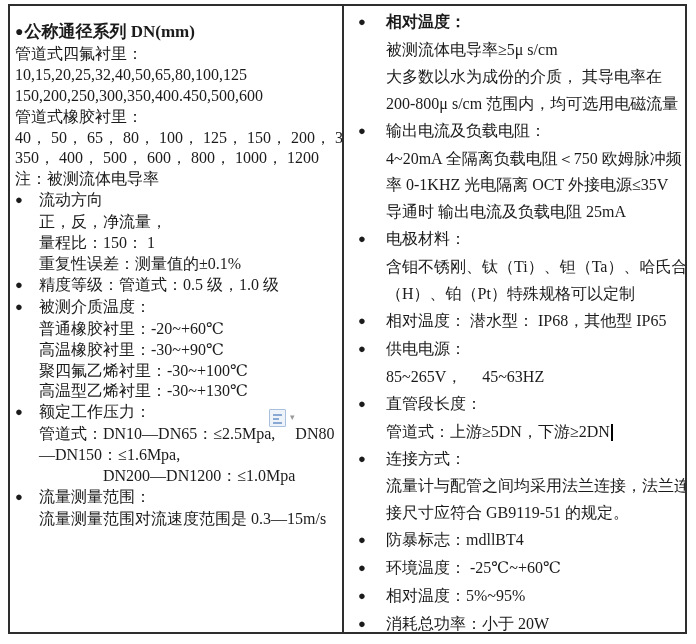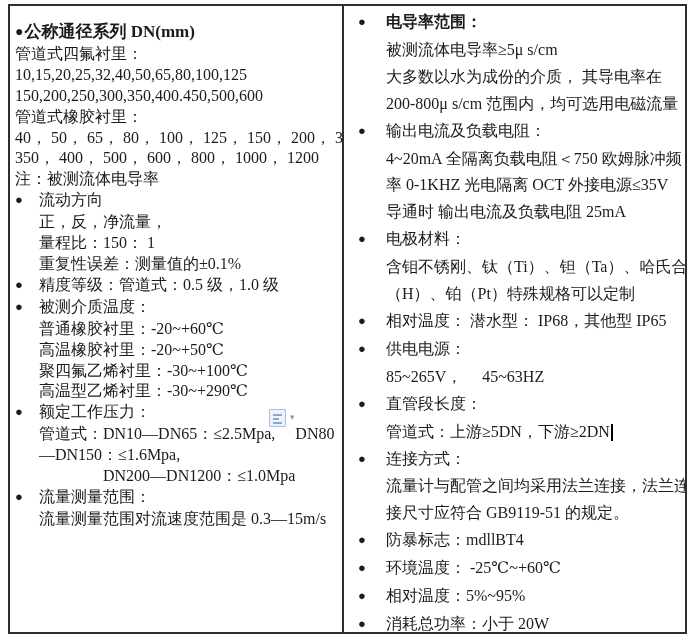--- a/index.html
+++ b/index.html
@@ -162,29 +162,29 @@
         <div class="line">
     <span class="bullet sep">●</span>
     <span class="txt">被测介质温度：</span>
   </div>
         <div class="line indent1">
     
     <span class="txt">普通橡胶衬里：-20~+60℃</span>
   </div>
         <div class="line indent1">
     
-    <span class="txt">高温橡胶衬里：-20~+50℃</span>
+    <span class="txt">高温橡胶衬里：-30~+90℃</span>
   </div>
         <div class="line indent1">
     
     <span class="txt">聚四氟乙烯衬里：-30~+100℃</span>
   </div>
         <div class="line indent1">
     
-    <span class="txt">高温型乙烯衬里：-30~+290℃</span>
+    <span class="txt">高温型乙烯衬里：-30~+130℃</span>
   </div>
         <div class="line">
     <span class="bullet sep">●</span>
     <span class="txt">额定工作压力：</span>
   </div>
         <div class="line indent1">
     
     <span class="txt">管道式：DN10—DN65：≤2.5Mpa,　 DN80</span>
   </div>
         <div class="line indent1">
@@ -200,21 +200,21 @@
     <span class="txt">流量测量范围：</span>
   </div>
         <div class="line indent1">
     
     <span class="txt">流量测量范围对流速度范围是 0.3—15m/s</span>
   </div>
       </div>
     <div class="col col-right">
         <div class="line bold">
     <span class="bullet sep">●</span>
-    <span class="txt">电导率范围：</span>
+    <span class="txt">相对温度：</span>
   </div>
         <div class="line indent1">
     
     <span class="txt">被测流体电导率≥5μ s/cm</span>
   </div>
         <div class="line indent1">
     
     <span class="txt">大多数以水为成份的介质， 其导电率在</span>
   </div>
         <div class="line indent1">

